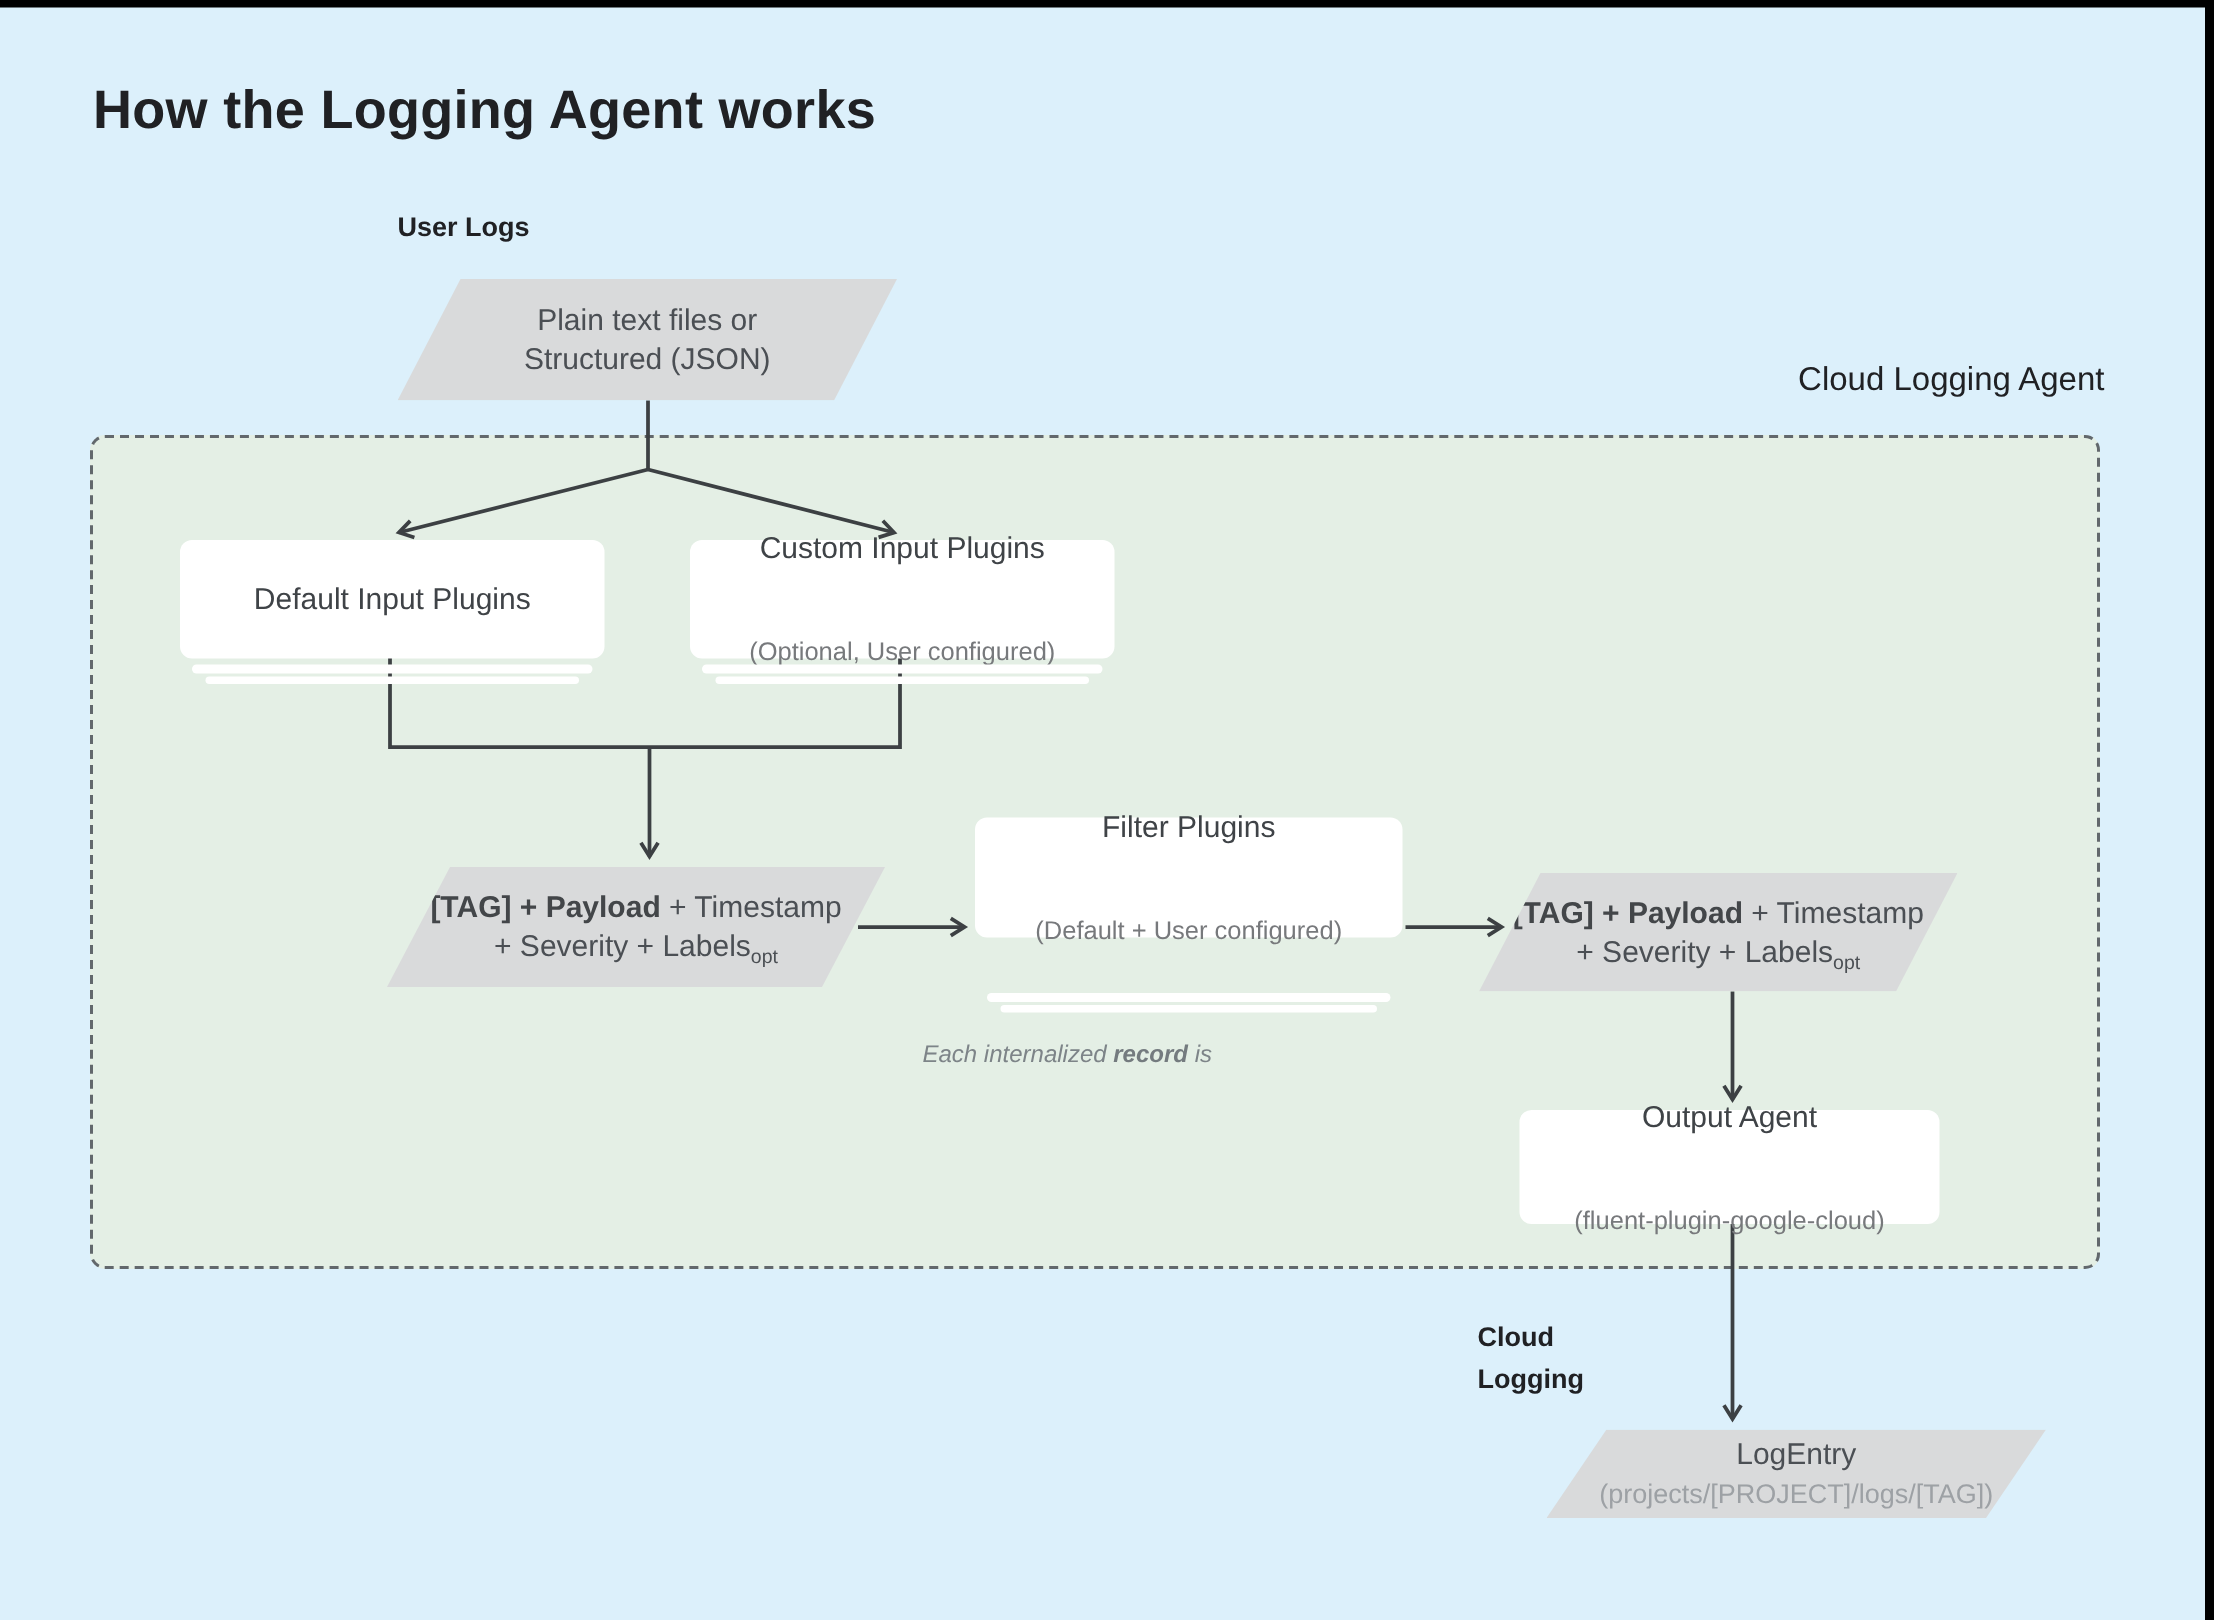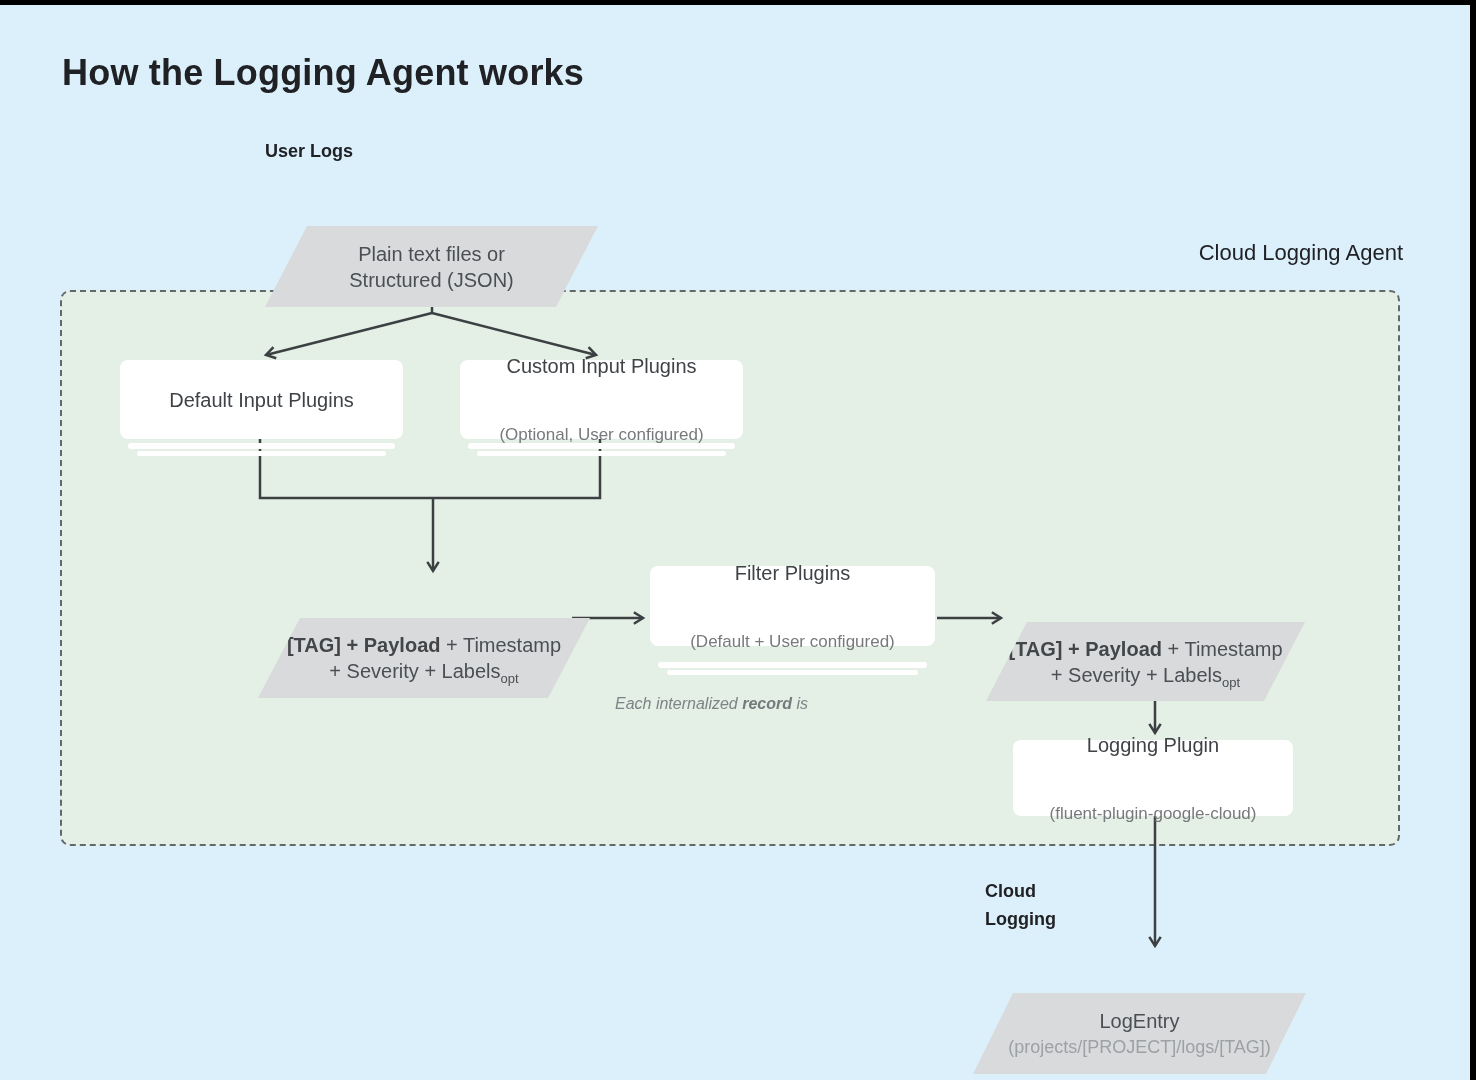--- a/index.html
+++ b/index.html
@@ -24,44 +24,44 @@
   .panel{
     position:absolute;left:60px;top:290px;width:1340px;height:556px;
     background:#e4efe5;border:2px dashed #62686c;border-radius:10px;
     box-sizing:border-box;z-index:1;
   }
   svg.connectors{position:absolute;left:0;top:0;z-index:2;pointer-events:none;}
 
   .para{
     position:absolute;z-index:3;background:#d9dadb;color:#4b4f54;
     display:flex;flex-direction:column;justify-content:center;align-items:center;
-    text-align:center;font-size:20px;line-height:26px;margin-top:40px;
+    text-align:center;font-size:20px;line-height:26px;
   }
   .para .b{font-weight:700;color:#434649;}
   .para sub{font-size:13px;line-height:0;}
   .para-1{left:265px;top:186px;width:333px;height:81px;
     clip-path:polygon(42px 0,100% 0,calc(100% - 42px) 100%,0 100%);}
   .para-2{left:258px;top:578px;width:332px;height:80px;
     clip-path:polygon(42px 0,100% 0,calc(100% - 42px) 100%,0 100%);}
   .para-3{left:986px;top:582px;width:319px;height:79px;
     clip-path:polygon(41px 0,100% 0,calc(100% - 41px) 100%,0 100%);}
-  .para-4{left:973px;top:953px;width:333px;height:81px;
+  .para-4{left:1031px;top:953px;width:333px;height:59px;
     clip-path:polygon(40px 0,100% 0,calc(100% - 40px) 100%,0 100%);}
   .para-4 .p-sub{font-size:18px;color:#9da1a5;}
 
   .card{
     position:absolute;z-index:3;background:#ffffff;border-radius:8px;
     display:flex;flex-direction:column;justify-content:center;align-items:center;
     text-align:center;
   }
   .card .c-title{font-size:20px;color:#3f4347;line-height:26px;}
   .card .c-sub{font-size:17px;color:#77797c;line-height:23px;margin-top:44px;}
   .card-default{left:120px;top:360px;width:283px;height:79px;}
   .card-custom{left:460px;top:360px;width:283px;height:79px;}
-  .card-filter{left:650px;top:566px;width:285px;height:80px;}
+  .card-filter{left:650px;top:545px;width:285px;height:80px;}
   .card-output{left:1013px;top:740px;width:280px;height:76px;}
 
   .bar{position:absolute;z-index:3;background:#ffffff;border-radius:3px;}
 
   .caption{
     position:absolute;z-index:3;left:615px;top:692px;width:350px;
     text-align:left;font-style:italic;font-size:16px;line-height:23px;color:#7d8488;
   }
   .caption .b{font-weight:700;color:#747b7f;}
   .caption span{display:block;}
@@ -137,21 +137,21 @@
   </div>
 
   <div class="lbl lbl-log-right">Log Records</div>
 
   <div class="para para-3">
     <div class="p-line"><span class="b">[TAG] + Payload</span><span> + Timestamp</span></div>
     <div class="p-line"><span>+ Severity + Labels</span><sub>opt</sub></div>
   </div>
 
   <div class="card card-output">
-    <div class="c-title">Logging Plugin</div>
+    <div class="c-title">Output Agent</div>
     <div class="c-sub">(fluent-plugin-google-cloud)</div>
   </div>
 
   <div class="lbl lbl-cloud-logging">Cloud Logging</div>
 
   <div class="para para-4">
     <div class="p-line">LogEntry</div>
     <div class="p-line p-sub">(projects/[PROJECT]/logs/[TAG])</div>
   </div>
 

